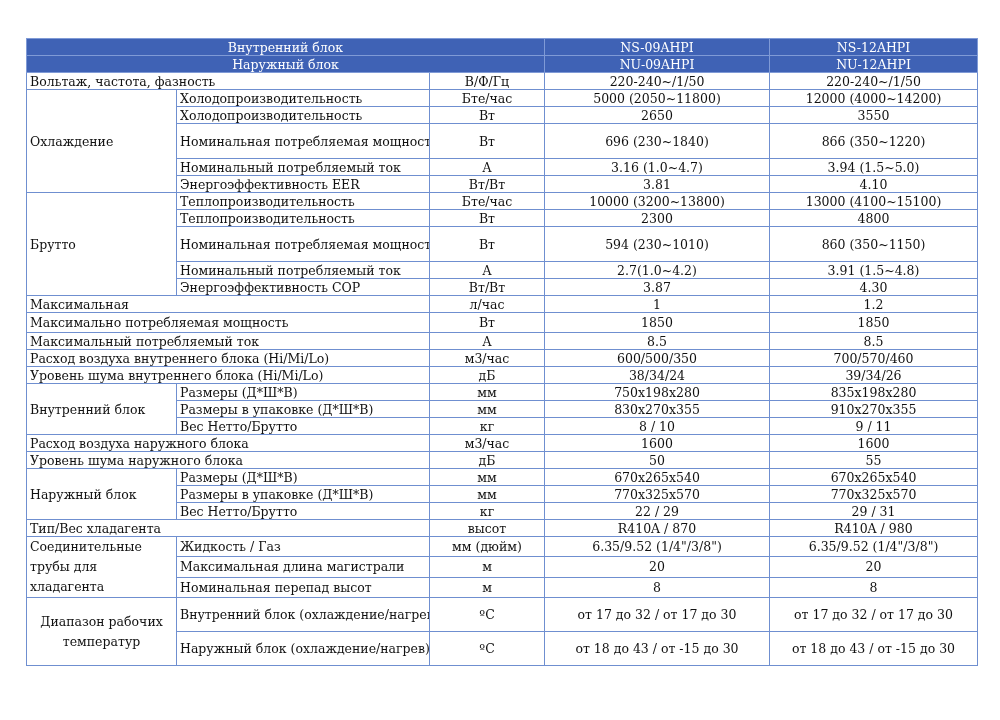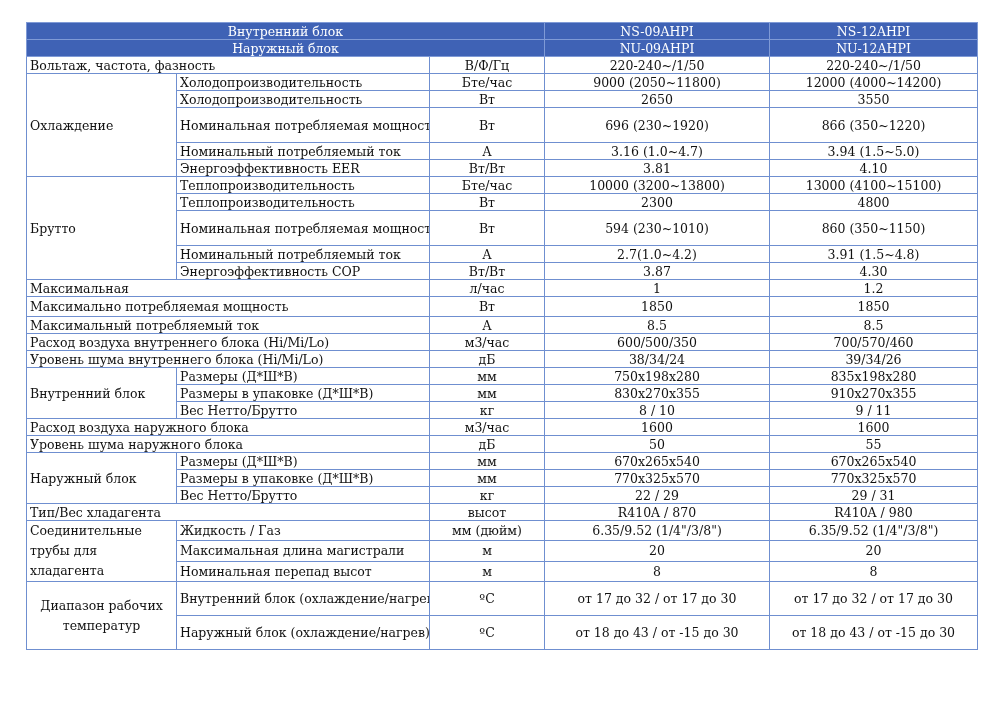--- a/index.html
+++ b/index.html
@@ -1,18 +1,18 @@
 <!DOCTYPE html>
 <html><head>
 <meta charset="utf-8">
 <style>
   html, body { margin: 0; padding: 0; background: #ffffff; }
   body { width: 1000px; height: 720px; position: relative; overflow: hidden; }
   table.spec {
-    position: absolute; left: 26px; top: 22px;
+    position: absolute; left: 26px; top: 38px;
     width: 951px;
     border-collapse: collapse;
     font-family: "DejaVu Serif", "Liberation Serif", serif;
     font-size: 12.5px;
     color: #111;
     table-layout: fixed;
   }
   table.spec td {
     border: 1.5px solid #6f8fd0;
     padding: 0 3px;
@@ -68,33 +68,33 @@
       <td colspan="2">Вольтаж, частота, фазность</td>
       <td class="c">В/Ф/Гц</td>
       <td class="c">220-240~/1/50</td>
       <td class="c">220-240~/1/50</td>
     </tr>
 
     <tr>
       <td rowspan="5" class="grp">Охлаждение</td>
       <td>Холодопроизводительность</td>
       <td class="c">Бте/час</td>
-      <td class="c">9000 (2050~11800)</td>
+      <td class="c">5000 (2050~11800)</td>
       <td class="c">12000 (4000~14200)</td>
     </tr>
     <tr>
       <td>Холодопроизводительность</td>
       <td class="c">Вт</td>
       <td class="c">2650</td>
       <td class="c">3550</td>
     </tr>
     <tr class="tall">
       <td>Номинальная потребляемая мощность</td>
       <td class="c">Вт</td>
-      <td class="c">696 (230~1920)</td>
+      <td class="c">696 (230~1840)</td>
       <td class="c">866 (350~1220)</td>
     </tr>
     <tr>
       <td>Номинальный потребляемый ток</td>
       <td class="c">А</td>
       <td class="c">3.16 (1.0~4.7)</td>
       <td class="c">3.94 (1.5~5.0)</td>
     </tr>
     <tr>
       <td>Энергоэффективность EER</td>

